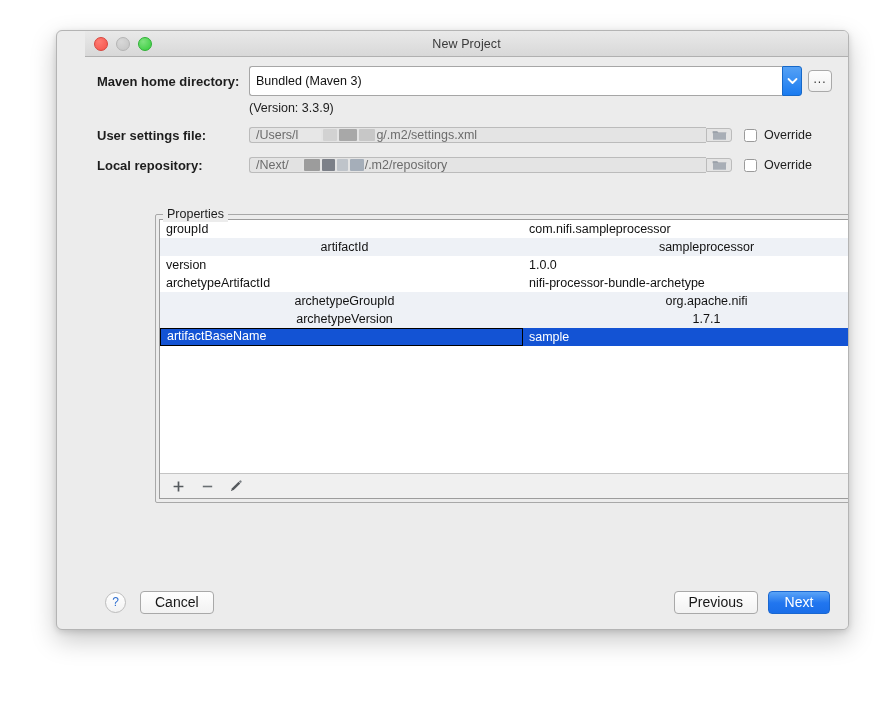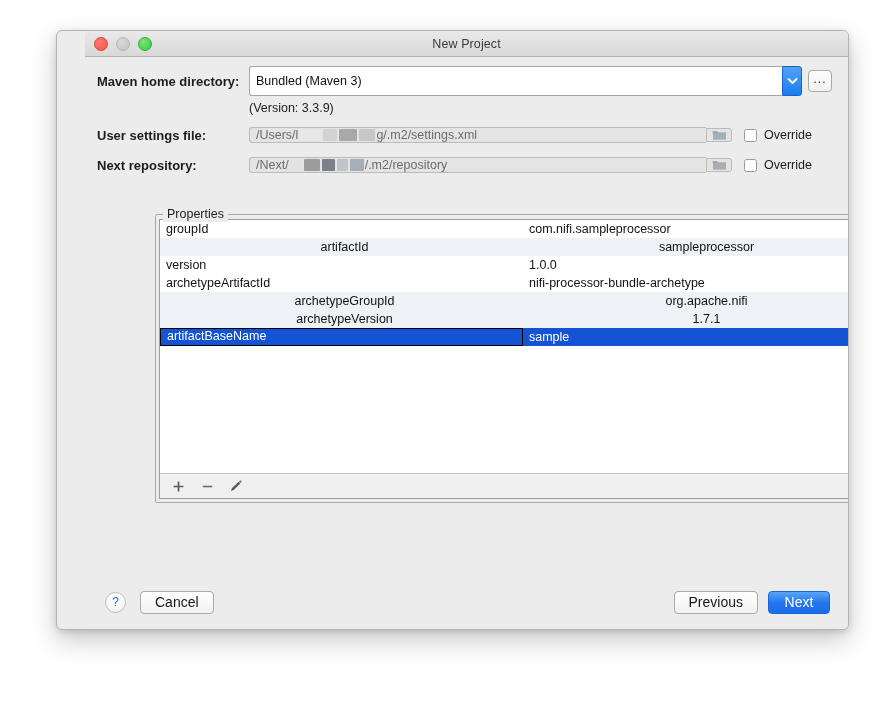--- a/index.html
+++ b/index.html
@@ -405,21 +405,21 @@
               </svg>
             </div>
           </div>
           <div class="override-box">
             <span class="checkbox"></span>
             <span class="override-label">Override</span>
           </div>
         </div>
 
         <div class="frow">
-          <div class="flabel">Next repository:</div>
+          <div class="flabel">Local repository:</div>
           <div class="path-wrap">
             <div class="path-field">
               <span>/Next/</span>
               <span class="redact" style="width:12px;background:#e2e2e2;"></span>
               <span class="redact" style="width:16px;background:#8f8f8f;"></span>
               <span class="redact" style="width:13px;background:#6a6f78;"></span>
               <span class="redact" style="width:11px;background:#b9bec6;"></span>
               <span class="redact" style="width:14px;background:#9aa4b2;"></span>
               <span>/.m2/repository</span>
             </div>

